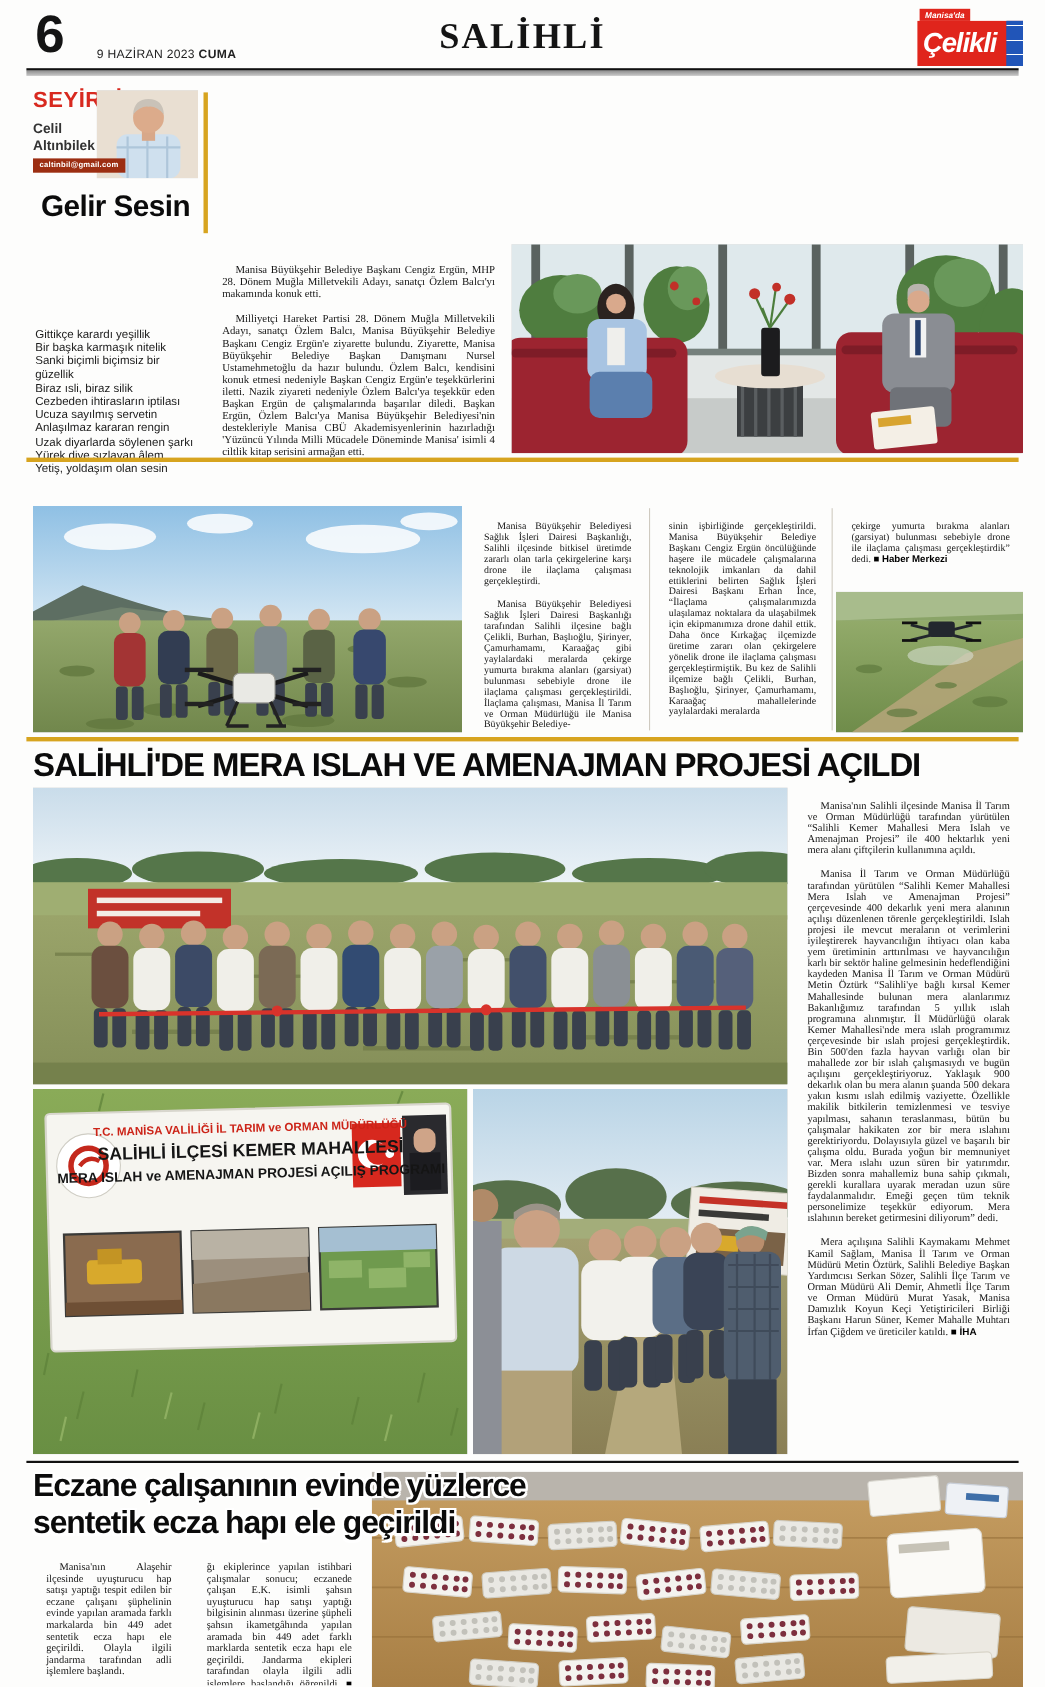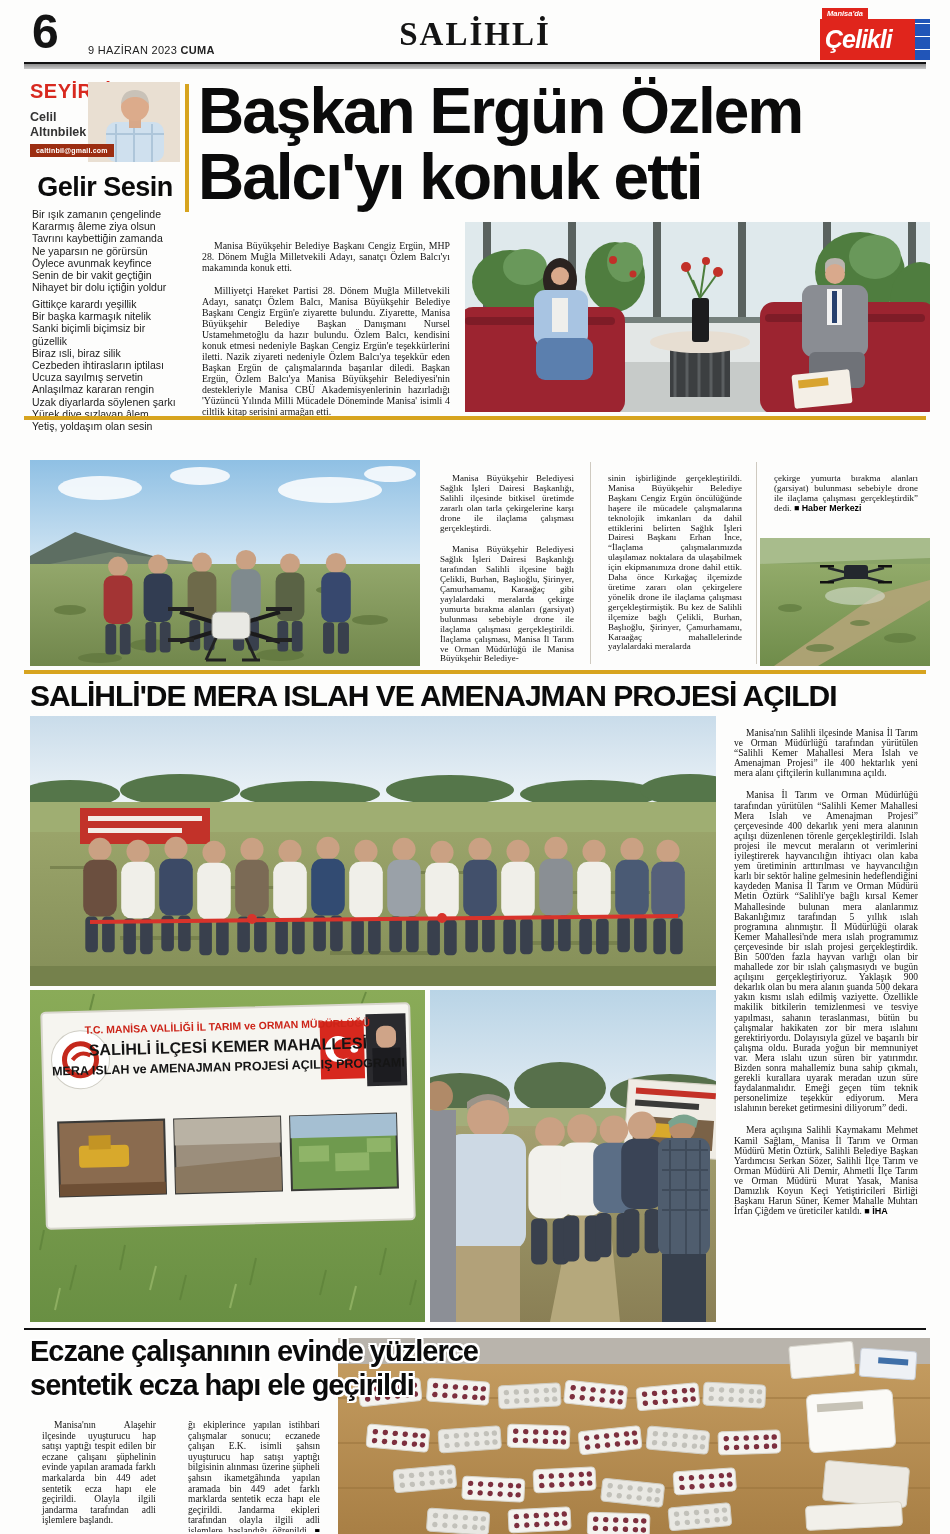--- a/index.html
+++ b/index.html
@@ -12,21 +12,21 @@
   .pre{white-space:pre-line;}
   .byl{font-family:"Liberation Sans",sans-serif;font-weight:bold;font-size:9.3px;color:#000;}
   .headline{font-family:"Liberation Sans",sans-serif;font-weight:900;color:#0b0b0b;}
   .goldline{background:#d7a41f;}
   .colrule{width:1px;background:#cfcac0;}
   
   .pagenum{font-family:"Liberation Sans",sans-serif;font-weight:900;font-size:48px;line-height:48px;}
   .dateline{font-family:"Liberation Sans",sans-serif;font-size:11px;letter-spacing:.3px;color:#222;text-align:right;}
   .dateline b{font-weight:900;}
   .sectiontitle{font-family:"Liberation Serif",serif;font-weight:bold;font-size:33px;letter-spacing:2px;text-align:center;}
-  .logo{width:110px;height:52px;}
+  .logo{width:96px;height:52px;}
   .logo .tab{position:absolute;left:2px;top:0;background:#e0251c;color:#fff;font-style:italic;font-weight:bold;
              font-size:7.5px;padding:1px 5px;font-family:"Liberation Sans",sans-serif;}
   .logo .main{position:absolute;left:0;top:11px;right:0;bottom:0;background:#e0251c;display:flex;align-items:center;}
   .logo .word{color:#fff;font-family:"Liberation Sans",sans-serif;font-style:italic;font-weight:900;
               font-size:25px;letter-spacing:-1px;padding-left:5px;}
   .logo .bluestrip{position:absolute;right:0;top:11px;bottom:0;width:15px;background:#2155b8;
        background-image:repeating-linear-gradient(#2155b8 0 4px,#ffffff 4px 5px,#2155b8 5px 13px);}
   .hdrule{height:5px;background:linear-gradient(#8d8d8d,#c9c9c9);border-top:2px solid #111;}
   
   .kicker{color:#d8291f;font-weight:900;font-size:20px;letter-spacing:.5px;}
@@ -120,43 +120,34 @@
         <rect width="92" height="80" fill="#e9dfd2"></rect>
         <rect x="18" y="40" width="58" height="40" rx="10" fill="#cfe0ee"></rect>
         <path d="M18 52 L76 52 M28 42 L28 80 M46 44 L46 80 M64 42 L64 80" stroke="#aec6da" stroke-width="2"></path>
         <rect x="41" y="34" width="12" height="12" fill="#d8a889"></rect>
         <circle cx="47" cy="25" r="14" fill="#dcab8b"></circle>
         <path d="M33 22 Q34 8 47 8 Q60 8 61 22 Q54 14 47 15 Q40 14 33 22 Z" fill="#c9c2b8"></path>
       </svg>
     </div>
     <div class="abs emailbadge" style="left:0;top:64px">caltinbil@gmail.com</div>
     <div class="abs poemtitle" style="left:0;right:0;top:92px">Gelir Sesin</div>
-    <div class="abs poem pre" style="left:2px;top:128px;right:0">Bir ışık zamanın çengelinde
-Kararmış âleme ziya olsun
-Tavrını kaybettiğin zamanda
-Ne yaparsın ne görürsün
-Öylece avunmak keyfince
-Senin de bir vakit geçtiğin
-Nihayet bir dolu içtiğin yoldur</div>
     <div class="abs poem pre" style="left:2px;top:218px;right:0">Gittikçe karardı yeşillik
 Bir başka karmaşık nitelik
 Sanki biçimli biçimsiz bir güzellik
 Biraz ısli, biraz silik
 Cezbeden ihtirasların iptilası
 Ucuza sayılmış servetin
 Anlaşılmaz kararan rengin
 Uzak diyarlarda söylenen şarkı
 Yürek diye sızlayan âlem
 Yetiş, yoldaşım olan sesin</div>
   </div>
 
   <div class="abs goldline" style="left:185px;top:84px;width:4px;height:128px"></div>
 
-  <div class="abs headline pre" style="left:198px;top:78px;width:732px;font-size:64px;line-height:66px;letter-spacing:-2px">Başkan Ergün Özlem
-Balcı'yı konuk etti</div>
 
   <div class="abs" style="left:190px;top:228px;width:272px;height:188px;overflow:hidden">
     <p class="jtext ind" style="font-size:9.8px;line-height:11px">Manisa Büyükşehir Belediye Başkanı Cengiz Ergün, MHP 28. Dönem Muğla Milletvekili Adayı, sanatçı Özlem Balcı'yı makamında konuk etti.</p>
     <p class="jtext ind" style="font-size:9.8px;line-height:11px">Milliyetçi Hareket Partisi 28. Dönem Muğla Milletvekili Adayı, sanatçı Özlem Balcı, Manisa Büyükşehir Belediye Başkanı Cengiz Ergün'e ziyarette bulundu. Ziyarette, Manisa Büyükşehir Belediye Başkan Danışmanı Nursel Ustamehmetoğlu da hazır bulundu. Özlem Balcı, kendisini konuk etmesi nedeniyle Başkan Cengiz Ergün'e teşekkürlerini iletti. Nazik ziyareti nedeniyle Özlem Balcı'ya teşekkür eden Başkan Ergün de çalışmalarında başarılar diledi. Başkan Ergün, Özlem Balcı'ya Manisa Büyükşehir Belediyesi'nin destekleriyle Manisa CBÜ Akademisyenlerinin hazırladığı 'Yüzüncü Yılında Milli Mücadele Döneminde Manisa' isimli 4 ciltlik kitap serisini armağan etti.</p>
     <div class="byl" style="margin-top:2px">■ Haber Merkezi</div>
   </div>
 
   <div class="abs photo" style="left:465px;top:222px;width:465px;height:190px">
     <svg width="465" height="190" viewBox="0 0 465 190">
       <rect width="465" height="190" fill="#e3e7e6"></rect>

